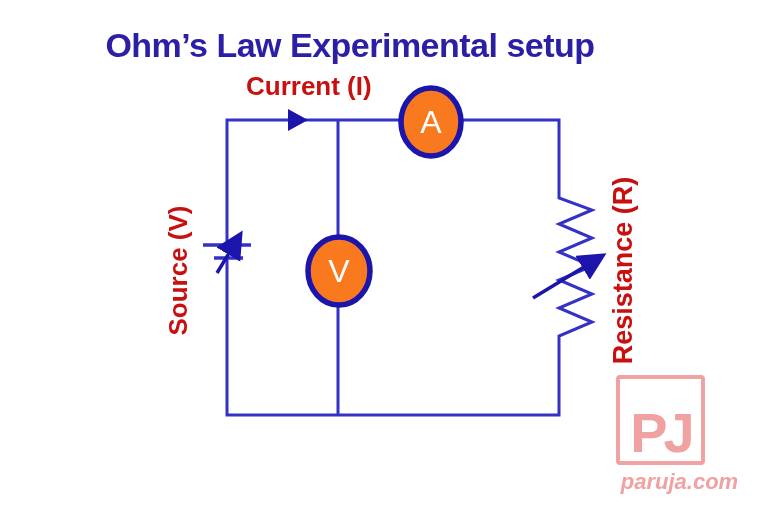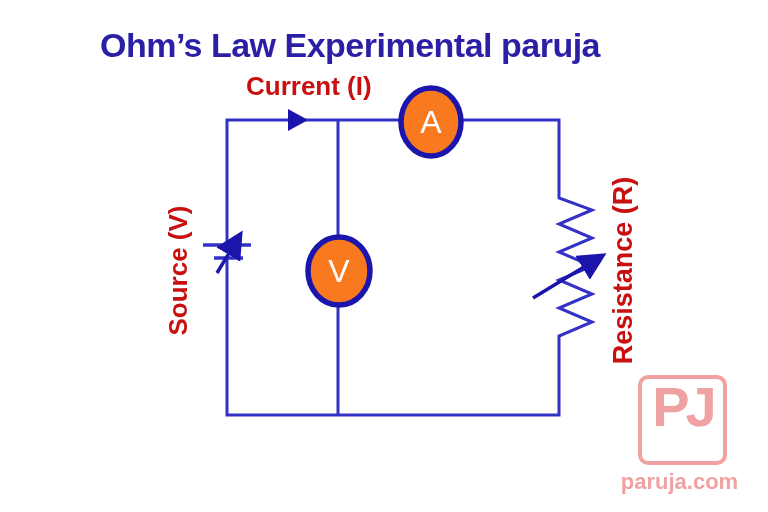--- a/index.html
+++ b/index.html
@@ -13,38 +13,38 @@
   .lbl{position:absolute;font-weight:bold;color:#C81010;white-space:nowrap;}
   .lbl-current{left:202px;top:71px;font-size:26px;margin-left:44px;}
   .lbl-vert{width:220px;text-align:center;font-size:26px;transform:rotate(-90deg);transform-origin:center;}
   .lbl-source{left:68px;top:255px;}
   .lbl-resistance{left:513px;top:255px;font-size:27px;}
 
   svg{position:absolute;left:0;top:0;}
   .meter-letter{font-family:"Liberation Sans",sans-serif;font-size:32px;fill:#ffffff;font-weight:400;}
 
   .logo-box{
-    position:absolute;left:638px;top:375px;width:81px;height:82px;
-    border:4px solid #F0A2A2;border-radius:10px;
-    display:flex;align-items:flex-start;justify-content:center;
+    position:absolute;left:616px;top:375px;width:81px;height:82px;
+    border:4px solid #F0A2A2;border-radius:4px;
+    display:flex;align-items:flex-end;justify-content:center;
   }
   .logo-monogram{
     font-size:56px;font-weight:bold;color:#F0A2A2;letter-spacing:-4px;line-height:1;
   }
   .logo-site{
     position:absolute;left:617px;top:469px;width:125px;text-align:center;
-    font-size:22px;font-weight:bold;color:#F0A2A2;
+    font-size:22px;font-weight:bold;color:#F0A2A2;font-style:italic;
   }
 </style>
 </head>
 <body>
 
 <div id="stage">
 
-  <div class="title">Ohm’s Law Experimental paruja</div>
+  <div class="title">Ohm’s Law Experimental setup</div>
 
   <div class="lbl lbl-current">Current (I)</div>
   <div class="lbl lbl-vert lbl-source">Source (V)</div>
   <div class="lbl lbl-vert lbl-resistance">Resistance (R)</div>
 
   <svg width="768" height="512" viewBox="0 0 768 512">
     <defs>
       <marker id="arrowhead" markerWidth="9" markerHeight="9" refX="6.5" refY="4" orient="auto">
         <path d="M0,0 L8,4 L0,8 z" fill="#1C15AC"></path>
       </marker>

